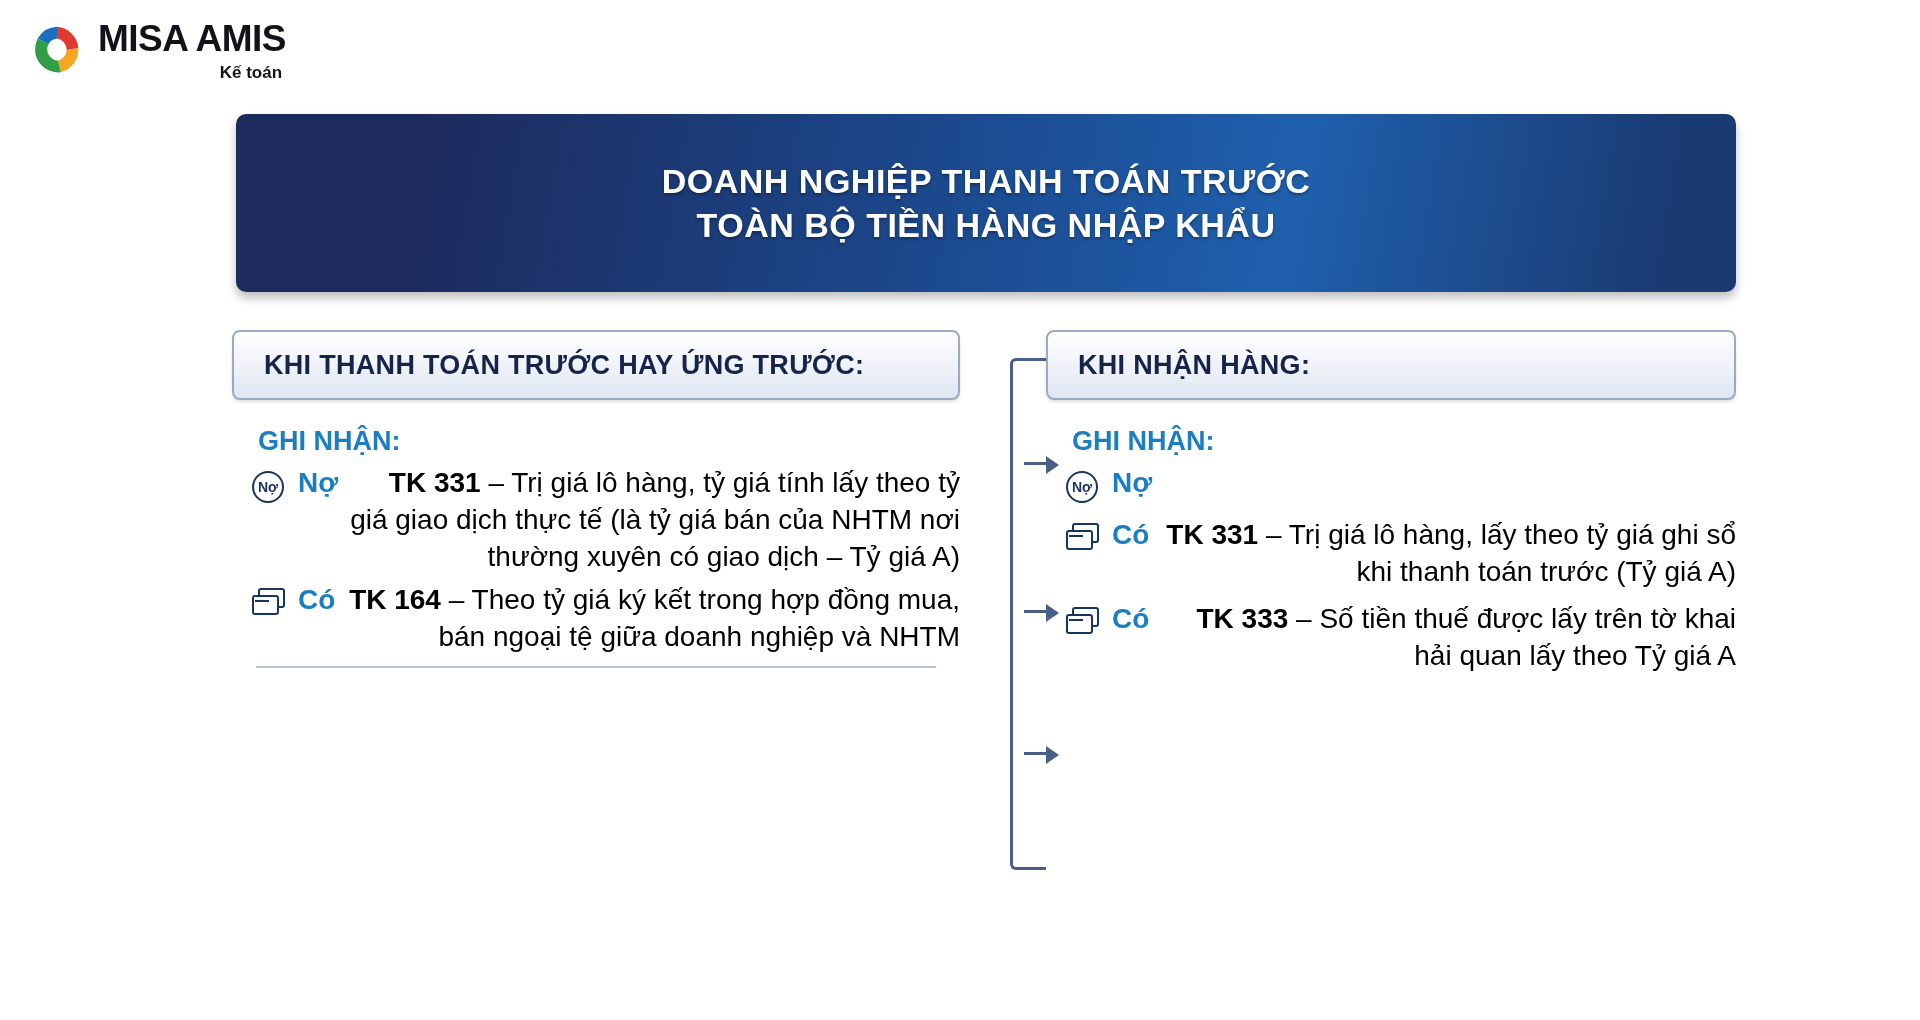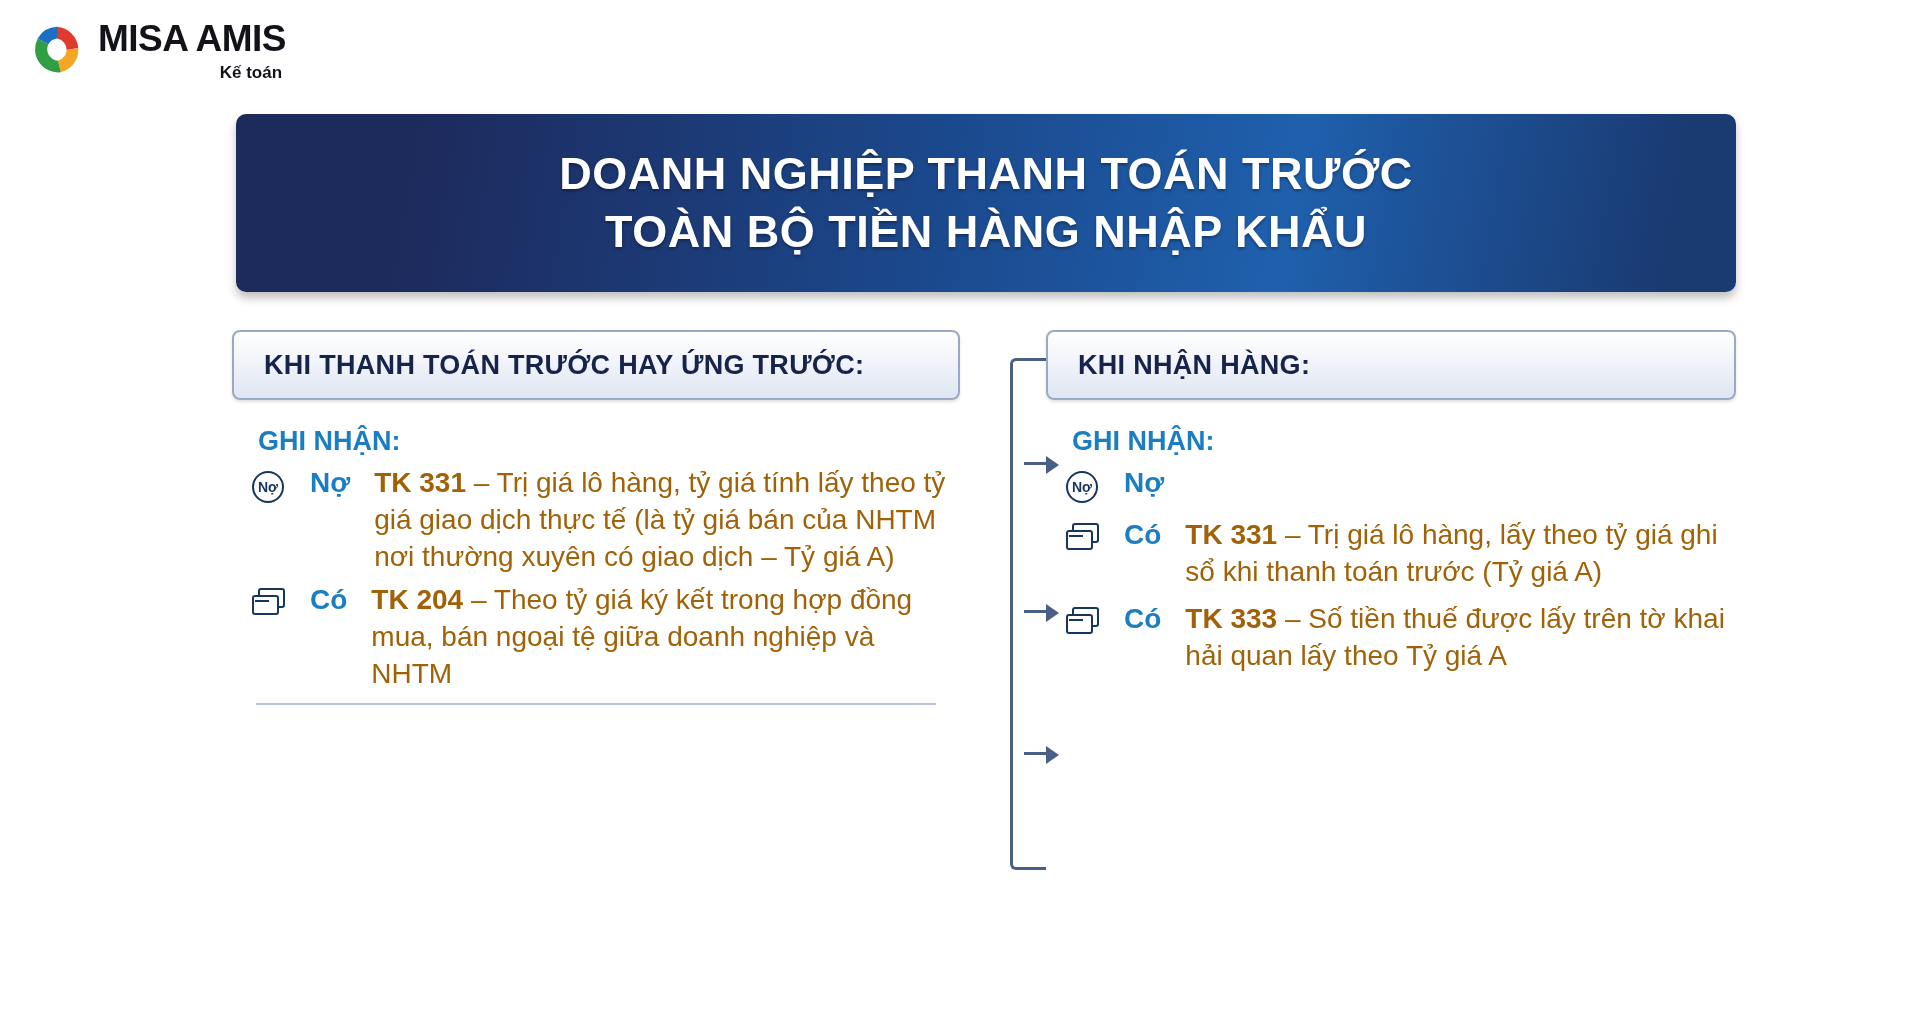--- a/index.html
+++ b/index.html
@@ -63,21 +63,21 @@
     border-radius: 10px;
     background: linear-gradient(100deg, #1d2a5c 0%, #1d2a5c 12%, #1b4a8f 48%, #1f60ad 70%, #1a3a72 95%);
     box-shadow: 0 6px 10px rgba(0,0,0,0.25);
     display: flex;
     align-items: center;
     justify-content: center;
     text-align: center;
   }
   .banner-title {
     color: #ffffff;
-    font-size: 45px;
+    font-size: 34px;
     font-weight: bold;
     line-height: 1.3;
     letter-spacing: 0.5px;
     text-shadow: 0 2px 3px rgba(0,0,0,0.35);
     padding: 0 30px;
   }
 
   
   .col {
     position: absolute;
@@ -110,21 +110,20 @@
     color: #1b7ec2;
     margin: 26px 0 8px 26px;
   }
 
   
   .entry-list { margin-left: 20px; }
   .entry {
     display: flex;
     align-items: flex-start;
     margin-bottom: 6px;
-    gap: 12px;
   }
   .entry-icon {
     flex: 0 0 auto;
     width: 40px;
     height: 36px;
     margin-top: 6px;
     position: relative;
   }
   .icon-circle {
     width: 32px;
@@ -175,21 +174,22 @@
     flex: 0 0 auto;
     font-size: 28px;
     font-weight: bold;
     color: #1b7ec2;
     margin: 2px 12px 0 6px;
     white-space: nowrap;
   }
   .entry-text {
     font-size: 28px;
     line-height: 1.32;
-    color: #a16207;
+    color: #000000;
+    text-align: right;
   }
   .entry-text b { font-weight: bold; }
 
   
   .left-divider {
     margin: 10px 24px 0 24px;
     border-bottom: 2px solid #b8c2d6;
   }
 
   
@@ -285,21 +285,21 @@
       <div class="entry-text"><b>TK 331</b> – Trị giá lô hàng, tỷ giá tính lấy theo tỷ giá giao dịch thực tế (là tỷ giá bán của NHTM nơi thường xuyên có giao dịch – Tỷ giá A)</div>
     </div>
 
     <div class="entry">
       <div class="entry-icon">
         <div class="icon-card">
             <i></i>
           </div>
       </div>
       <div class="entry-type">Có</div>
-      <div class="entry-text"><b>TK 204</b> – Theo tỷ giá ký kết trong hợp đồng mua, bán ngoại tệ giữa doanh nghiệp và NHTM</div>
+      <div class="entry-text"><b>TK 164</b> – Theo tỷ giá ký kết trong hợp đồng mua, bán ngoại tệ giữa doanh nghiệp và NHTM</div>
     </div>
   </div>
 
   <div class="left-divider"></div>
 
 </div>
 
 <div class="bracket"></div>
 <div class="arrow-line" style="left:1046px; top:357px;"></div>
 <div class="arrow-line" style="left:1024px; top:462px;"></div>

